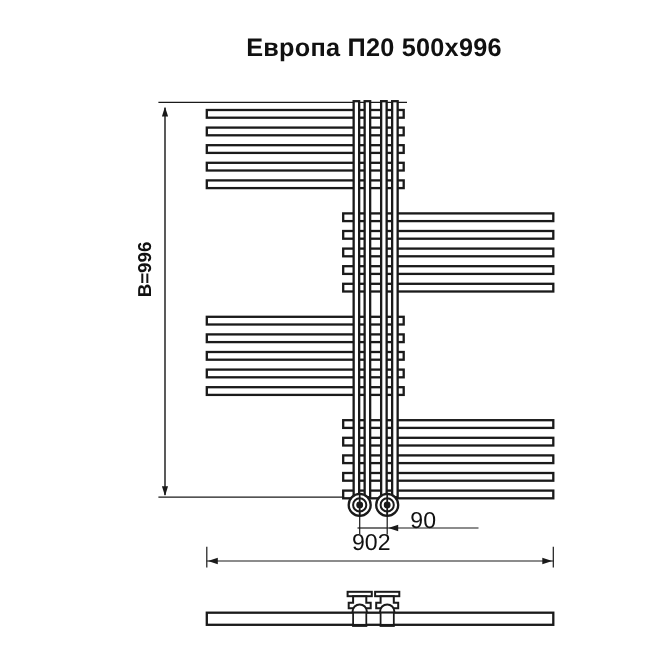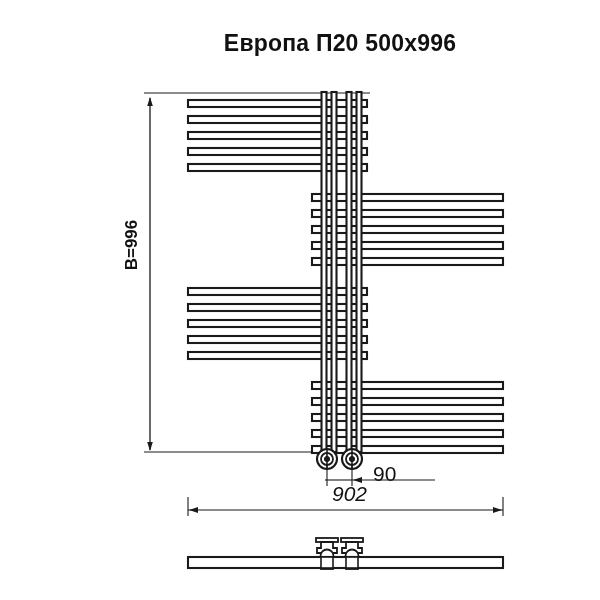--- a/index.html
+++ b/index.html
@@ -18,21 +18,21 @@
     position:absolute;left:62px;top:235px;width:60px;
     font-size:17px;font-weight:bold;color:#111;text-align:center;
     transform:rotate(-90deg);transform-origin:center center;
     white-space:nowrap;
   }
   .dimtxt{
     position:absolute;font-size:21px;font-weight:normal;color:#111;
     font-family:"Liberation Sans", sans-serif;white-space:nowrap;
   }
   #txt70{left:333px;top:462px;}
-  #txt902{left:292px;top:482px;font-style:italic;}
+  #txt902{left:280px;top:482px;}
   svg{position:absolute;left:0;top:0;}
 </style>
 </head>
 <body>
 
 <div id="stage">
 
   <div id="title">Европа П20 500x996</div>
 
   <div id="vlabel">В=996</div>

